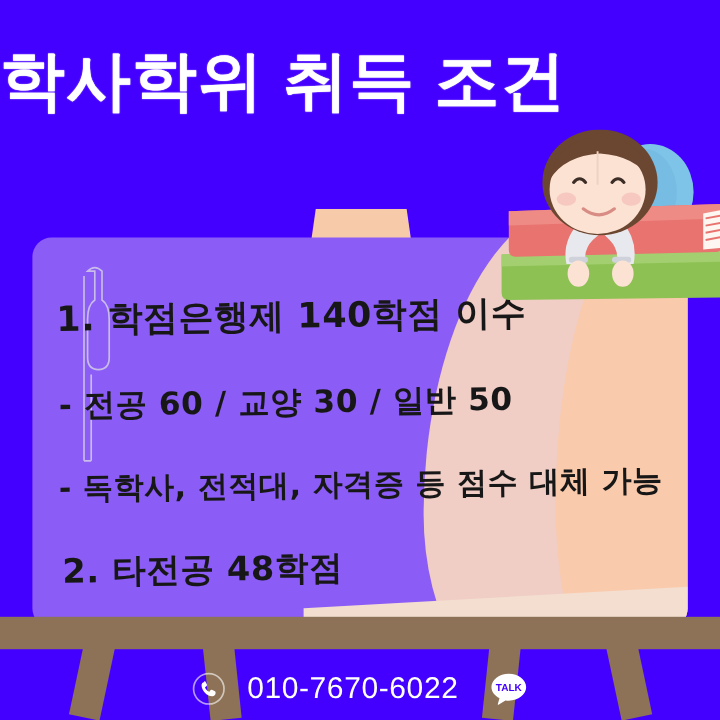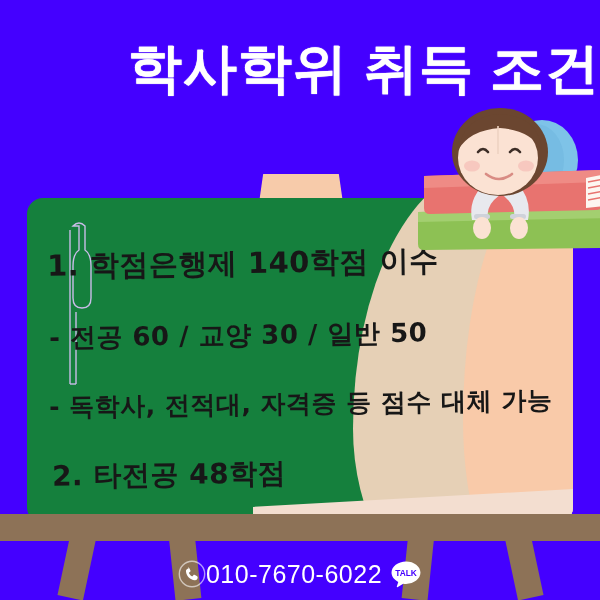--- a/index.html
+++ b/index.html
@@ -16,21 +16,21 @@
     font-family: "Liberation Sans", "DejaVu Sans", sans-serif;
     user-select: none;
   }
 
   
   .title {
     position: absolute;
     left: 0;
     top: 34px;
     width: 600px;
-    text-align: right;
+    text-align: left;
     color: #ffffff;
     font-size: 54px;
     line-height: 68px;
     font-weight: bold;
     letter-spacing: 1px;
     white-space: nowrap;
     z-index: 40;
     text-shadow: 0 0 1px #ffffff;
   }
 
@@ -66,21 +66,21 @@
     z-index: 18;
   }
 
   
   .board {
     position: absolute;
     left: 27px;
     top: 198px;
     width: 546px;
     height: 325px;
-    background: #15803d;
+    background: #8b5cf6;
     border-radius: 16px;
     z-index: 20;
     overflow: hidden;
   }
   .board-shade-a {
     position: absolute;
     right: -10px;
     top: -30px;
     width: 230px;
     height: 420px;
@@ -155,21 +155,21 @@
   
   .contact {
     position: absolute;
     left: 0;
     top: 552px;
     width: 600px;
     height: 44px;
     display: flex;
     align-items: center;
     justify-content: center;
-    gap: 0;
+    gap: 18px;
     z-index: 50;
   }
   .contact-phone-txt, .contact-kakao-txt {
     color: #ffffff;
     font-size: 25px;
     font-weight: normal;
     letter-spacing: 0.5px;
     line-height: 30px;
   }
   .phone-icon { width: 28px; height: 28px; display: block; }

